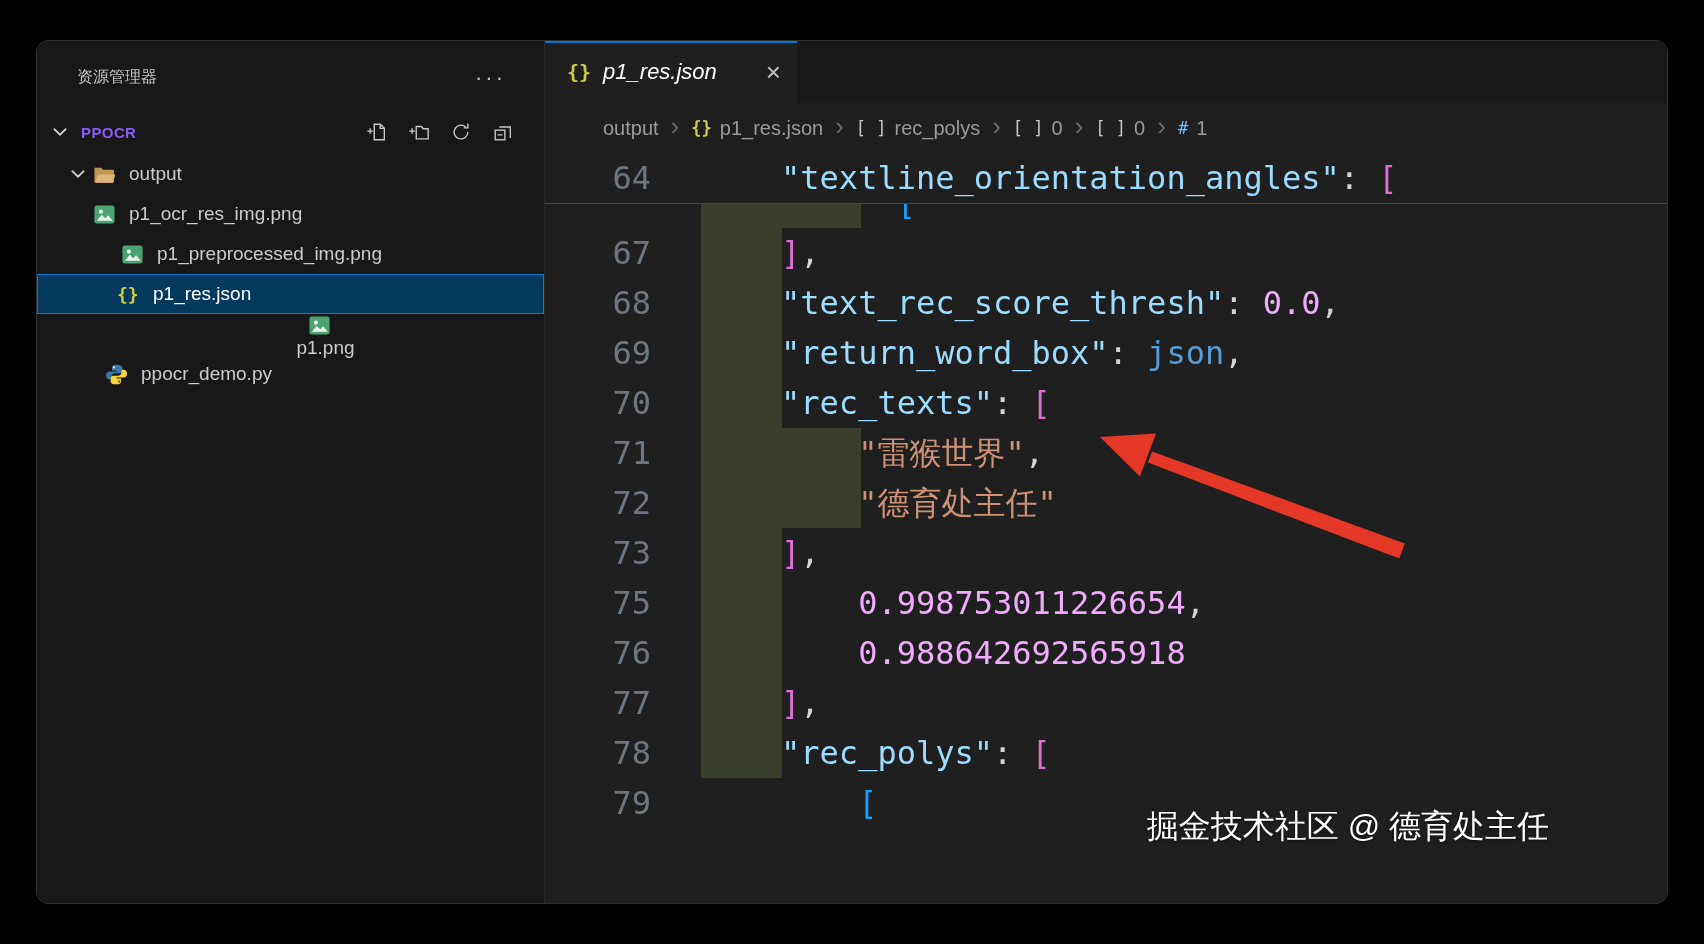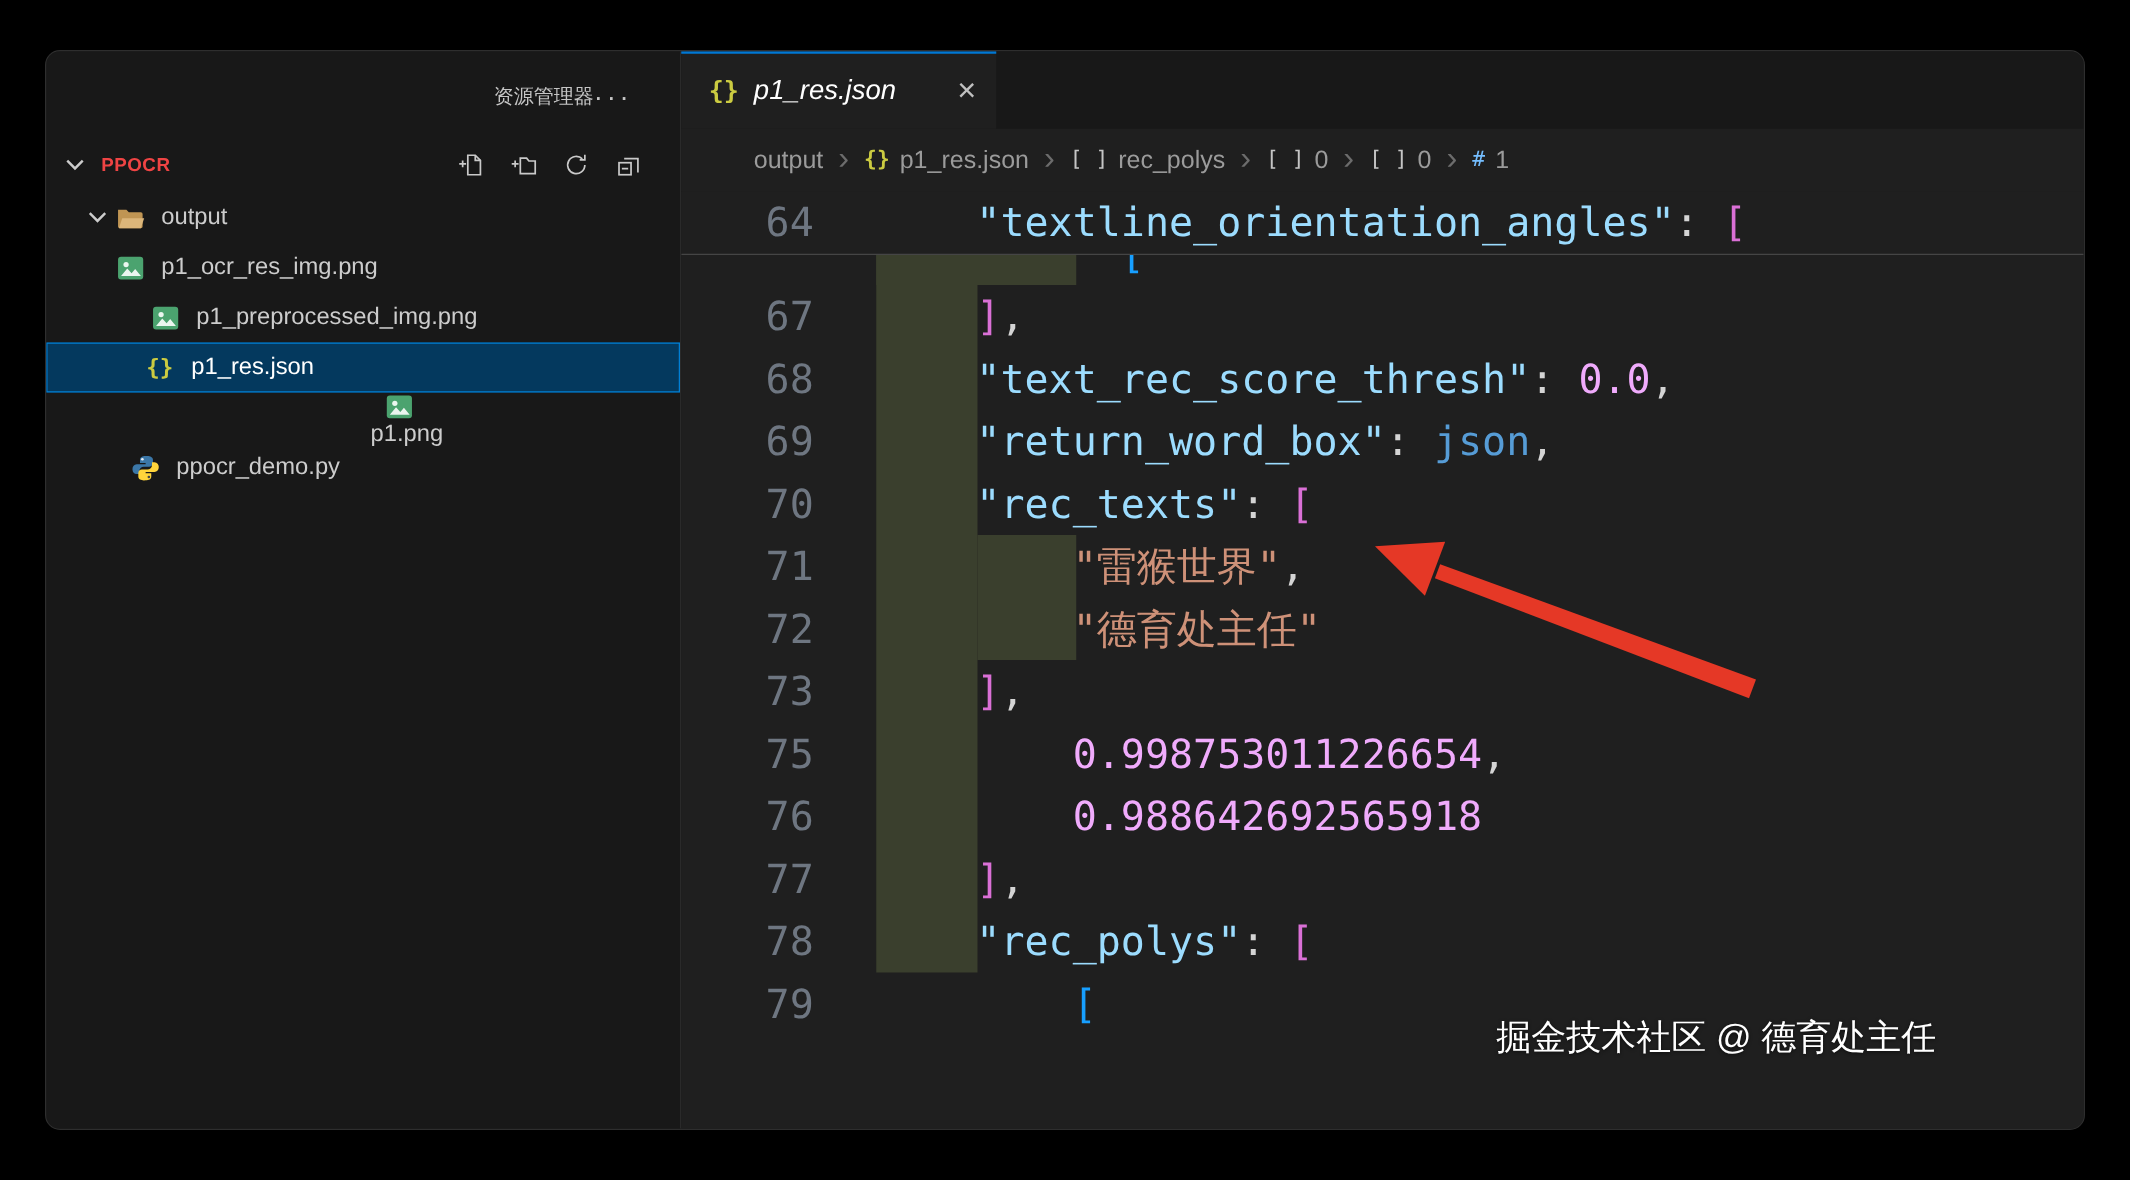--- a/index.html
+++ b/index.html
@@ -4,25 +4,25 @@
 <style>
   *{margin:0;padding:0;box-sizing:border-box;}
   html,body{width:1704px;height:944px;background:#000;overflow:hidden;
     font-family:"Liberation Sans","DejaVu Sans",sans-serif;}
   #window{position:absolute;left:36px;top:40px;width:1632px;height:864px;
     border-radius:12px;background:#1f1f1f;overflow:hidden;display:flex;
     border:1px solid #2e2e2e;}
   
   .sidebar{width:508px;flex:none;background:#181818;border-right:1px solid #2a2a2a;
     color:#ccc;position:relative;}
-  .sb-header{display:flex;align-items:center;justify-content:flex-end;
+  .sb-header{display:flex;align-items:center;justify-content:space-between;
     padding:26px 38px 0 40px;font-size:16px;color:#c5c5c5;}
   .dots{font-size:22px;letter-spacing:3px;color:#c5c5c5;cursor:pointer;line-height:10px;}
   .section-row{display:flex;align-items:center;margin-top:22px;height:44px;padding:0 30px 0 12px;}
-  .sec-label{font-weight:700;font-size:15px;letter-spacing:.4px;color:#ef4444;margin-left:6px;}
+  .sec-label{font-weight:700;font-size:15px;letter-spacing:.4px;color:#8b5cf6;margin-left:6px;}
   .sec-actions{margin-left:auto;display:flex;gap:20px;align-items:center;}
   .act{width:22px;height:22px;display:inline-flex;cursor:pointer;}
   .tree-row{display:flex;align-items:center;height:40px;font-size:19px;color:#ccc;cursor:pointer;white-space:nowrap;}
   .tree-row.selected{background:#04395e;outline:1px solid #007fd4;outline-offset:-1px;color:#fff;}
   .chev{width:26px;display:inline-flex;align-items:center;flex:none;}
   .ficon{width:34px;display:inline-flex;align-items:center;flex:none;}
   .flabel{margin-left:2px;}
   .json-glyph{font-family:"DejaVu Sans Mono",monospace;font-weight:700;color:#cbcb41;font-size:18px;}
   
   .editor{flex:1;display:flex;flex-direction:column;background:#1f1f1f;position:relative;min-width:0;}
@@ -47,21 +47,21 @@
   .hl-a{left:156px;top:51px;width:81px;height:574px;}
   .hl-b{left:156px;top:51px;width:160px;height:24px;}
   .hl-c{left:237px;top:275px;width:79px;height:100px;}
   .code-line{display:flex;height:50px;line-height:50px;position:relative;z-index:1;}
   .ln{width:106px;flex:none;text-align:right;color:#6e7681;}
   .lc{padding-left:53px;white-space:pre;color:#d4d4d4;}
   .sticky{position:relative;z-index:3;background:#1f1f1f;border-bottom:1px solid #454545;height:51px;}
   .partial{height:24px;overflow:hidden;position:relative;z-index:1;}
   .partial .code-line{margin-top:-26px;}
   .tk-key{color:#9cdcfe}.tk-str{color:#ce9178}.tk-num{color:#f0abfc}.tk-kw{color:#569cd6}.tk-b2{color:#da70d6}.tk-b3{color:#179fff}.tk-pn{color:#d4d4d4}.tk-ws{}
-  .watermark{position:absolute;right:118px;bottom:54px;z-index:5;color:#fff;font-size:28px;
+  .watermark{position:absolute;right:118px;bottom:54px;z-index:5;color:#fff;font-size:32px;
     text-shadow:0 1px 3px rgba(0,0,0,.6);text-align:right;}
   #arrow{position:absolute;left:0;top:0;z-index:50;pointer-events:none;}
 </style>
 </head>
 <body>
 
 <div id="window">
 
   <aside class="sidebar">
     <div class="sb-header">

